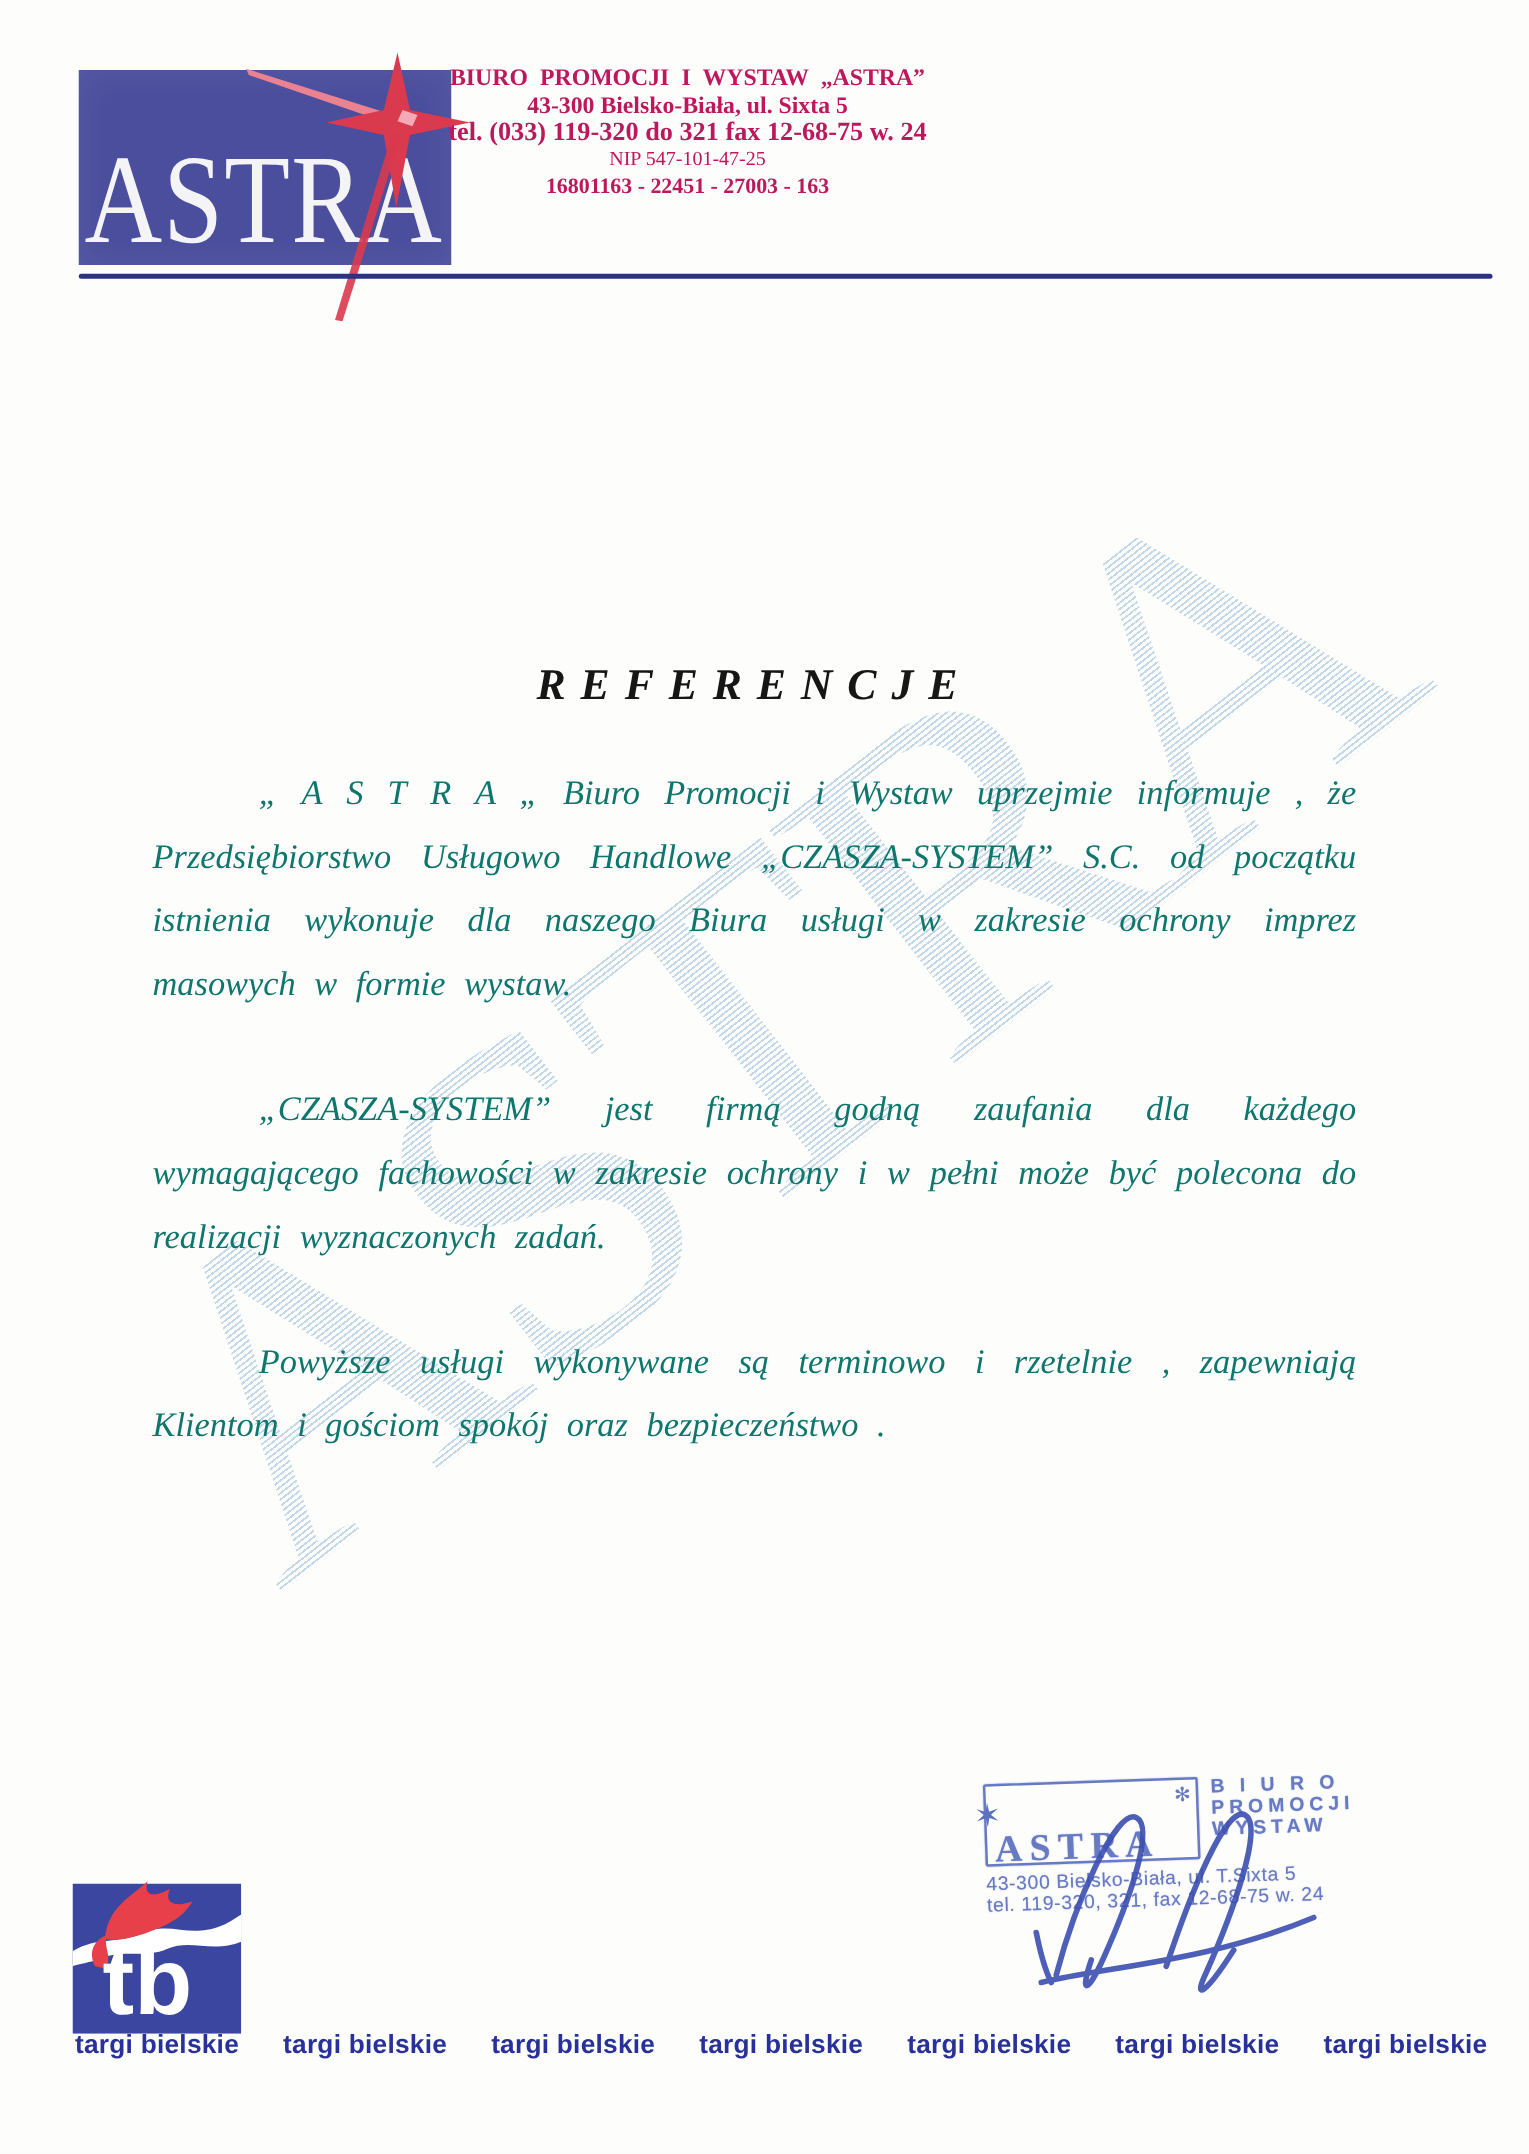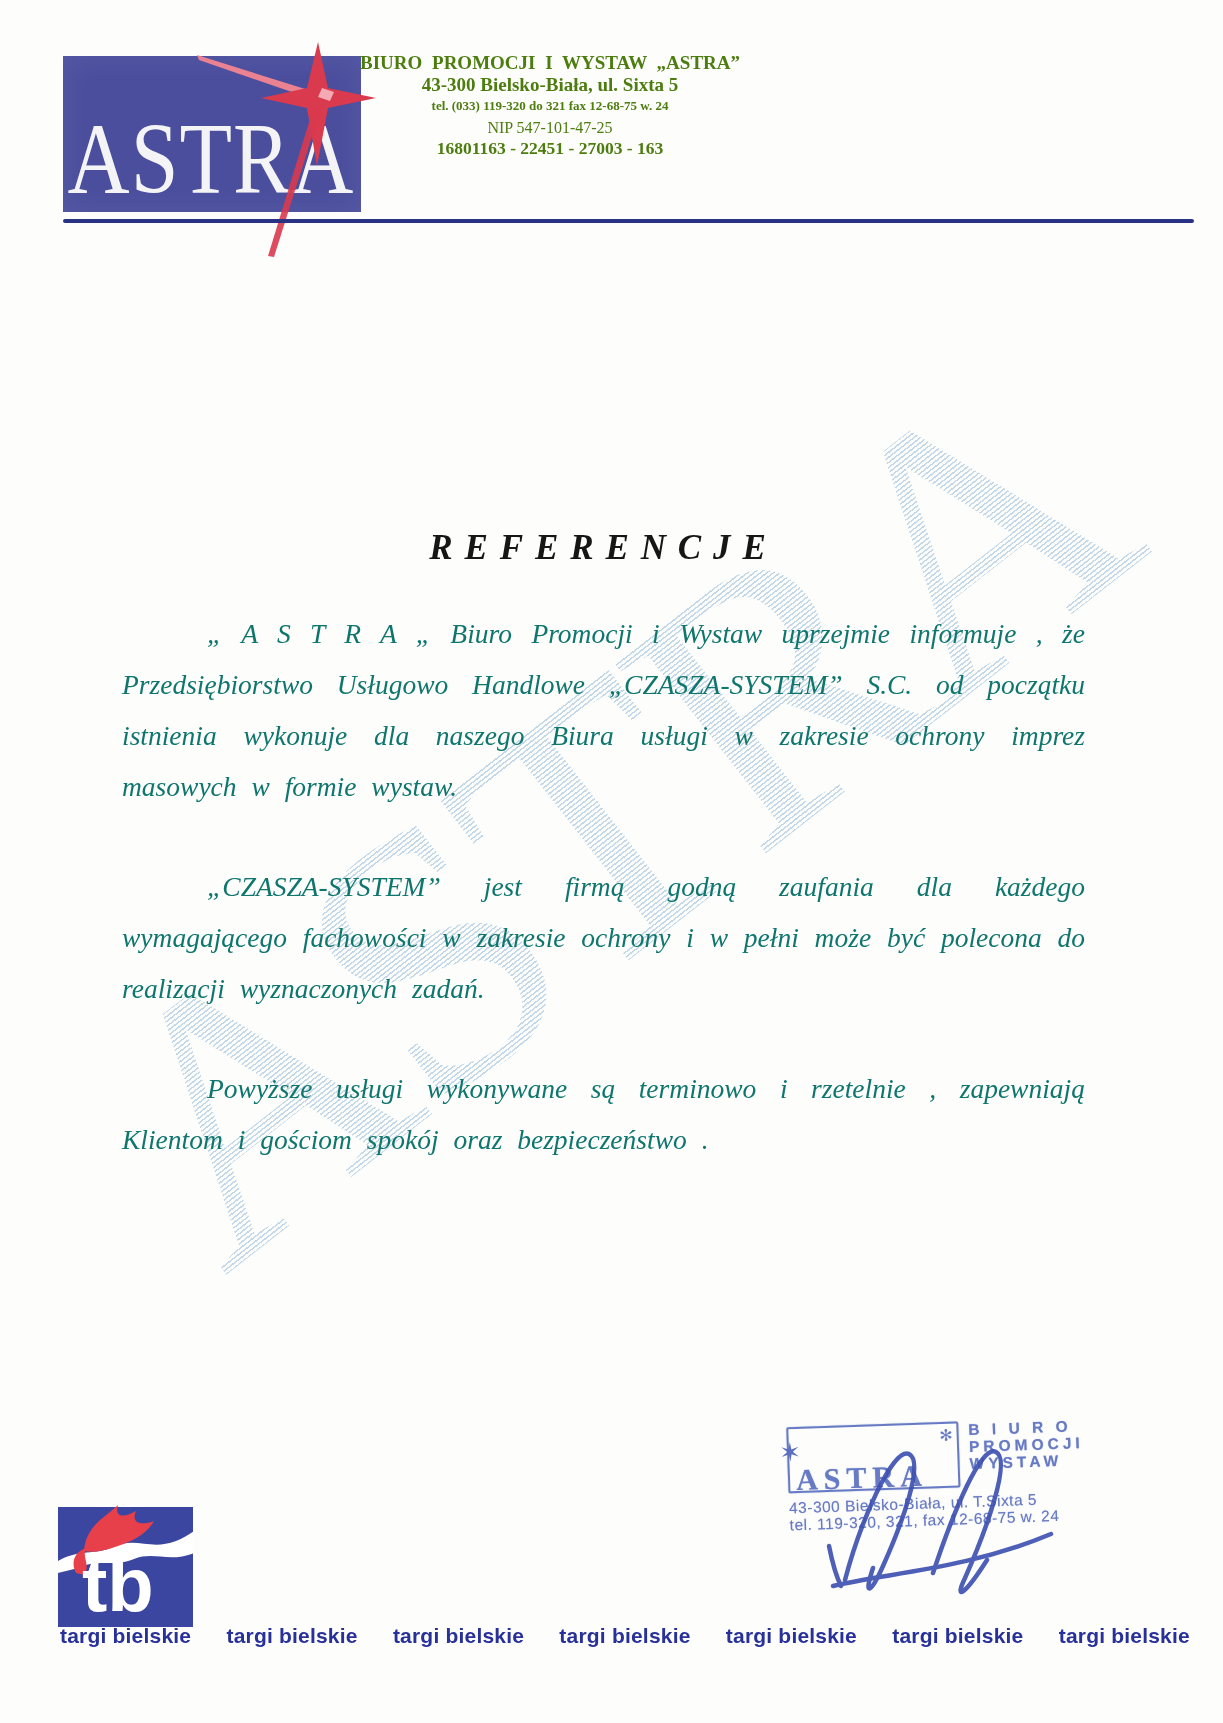--- a/index.html
+++ b/index.html
@@ -41,28 +41,28 @@
     text-align:center;color:#f4f4f6;
     font-family:"Liberation Serif",serif;
     font-size:86px;line-height:86px;font-weight:normal;
     transform:scaleY(1.18);transform-origin:bottom;
     letter-spacing:1px;
   }
   .logo-star{position:absolute;left:150px;top:30px;width:260px;height:240px;overflow:visible;}
 
   .lh-block{
     position:absolute;left:330px;top:52px;width:440px;
-    text-align:center;color:#4d7c0f;
+    text-align:center;color:#be185d;
     font-family:"Liberation Serif",serif;
   }
   .lh-line{font-weight:bold;line-height:21.5px;}
   .lh-1{font-size:19px;word-spacing:5px;}
   .lh-2{font-size:17.5px;}
   .lh-3{font-size:19px;}
-  .lh-4{font-size:13px;}
+  .lh-4{font-size:21px;}
   .lh-5{font-size:16px;font-weight:normal;}
   .lh-6{font-size:18.5px;word-spacing:3px;}
   .lh-7{font-size:17.5px;}
 
   .head-rule{
     position:absolute;left:63px;top:219px;width:1131px;height:4px;
     background:#2a3383;border-radius:2px;
   }
 
   

